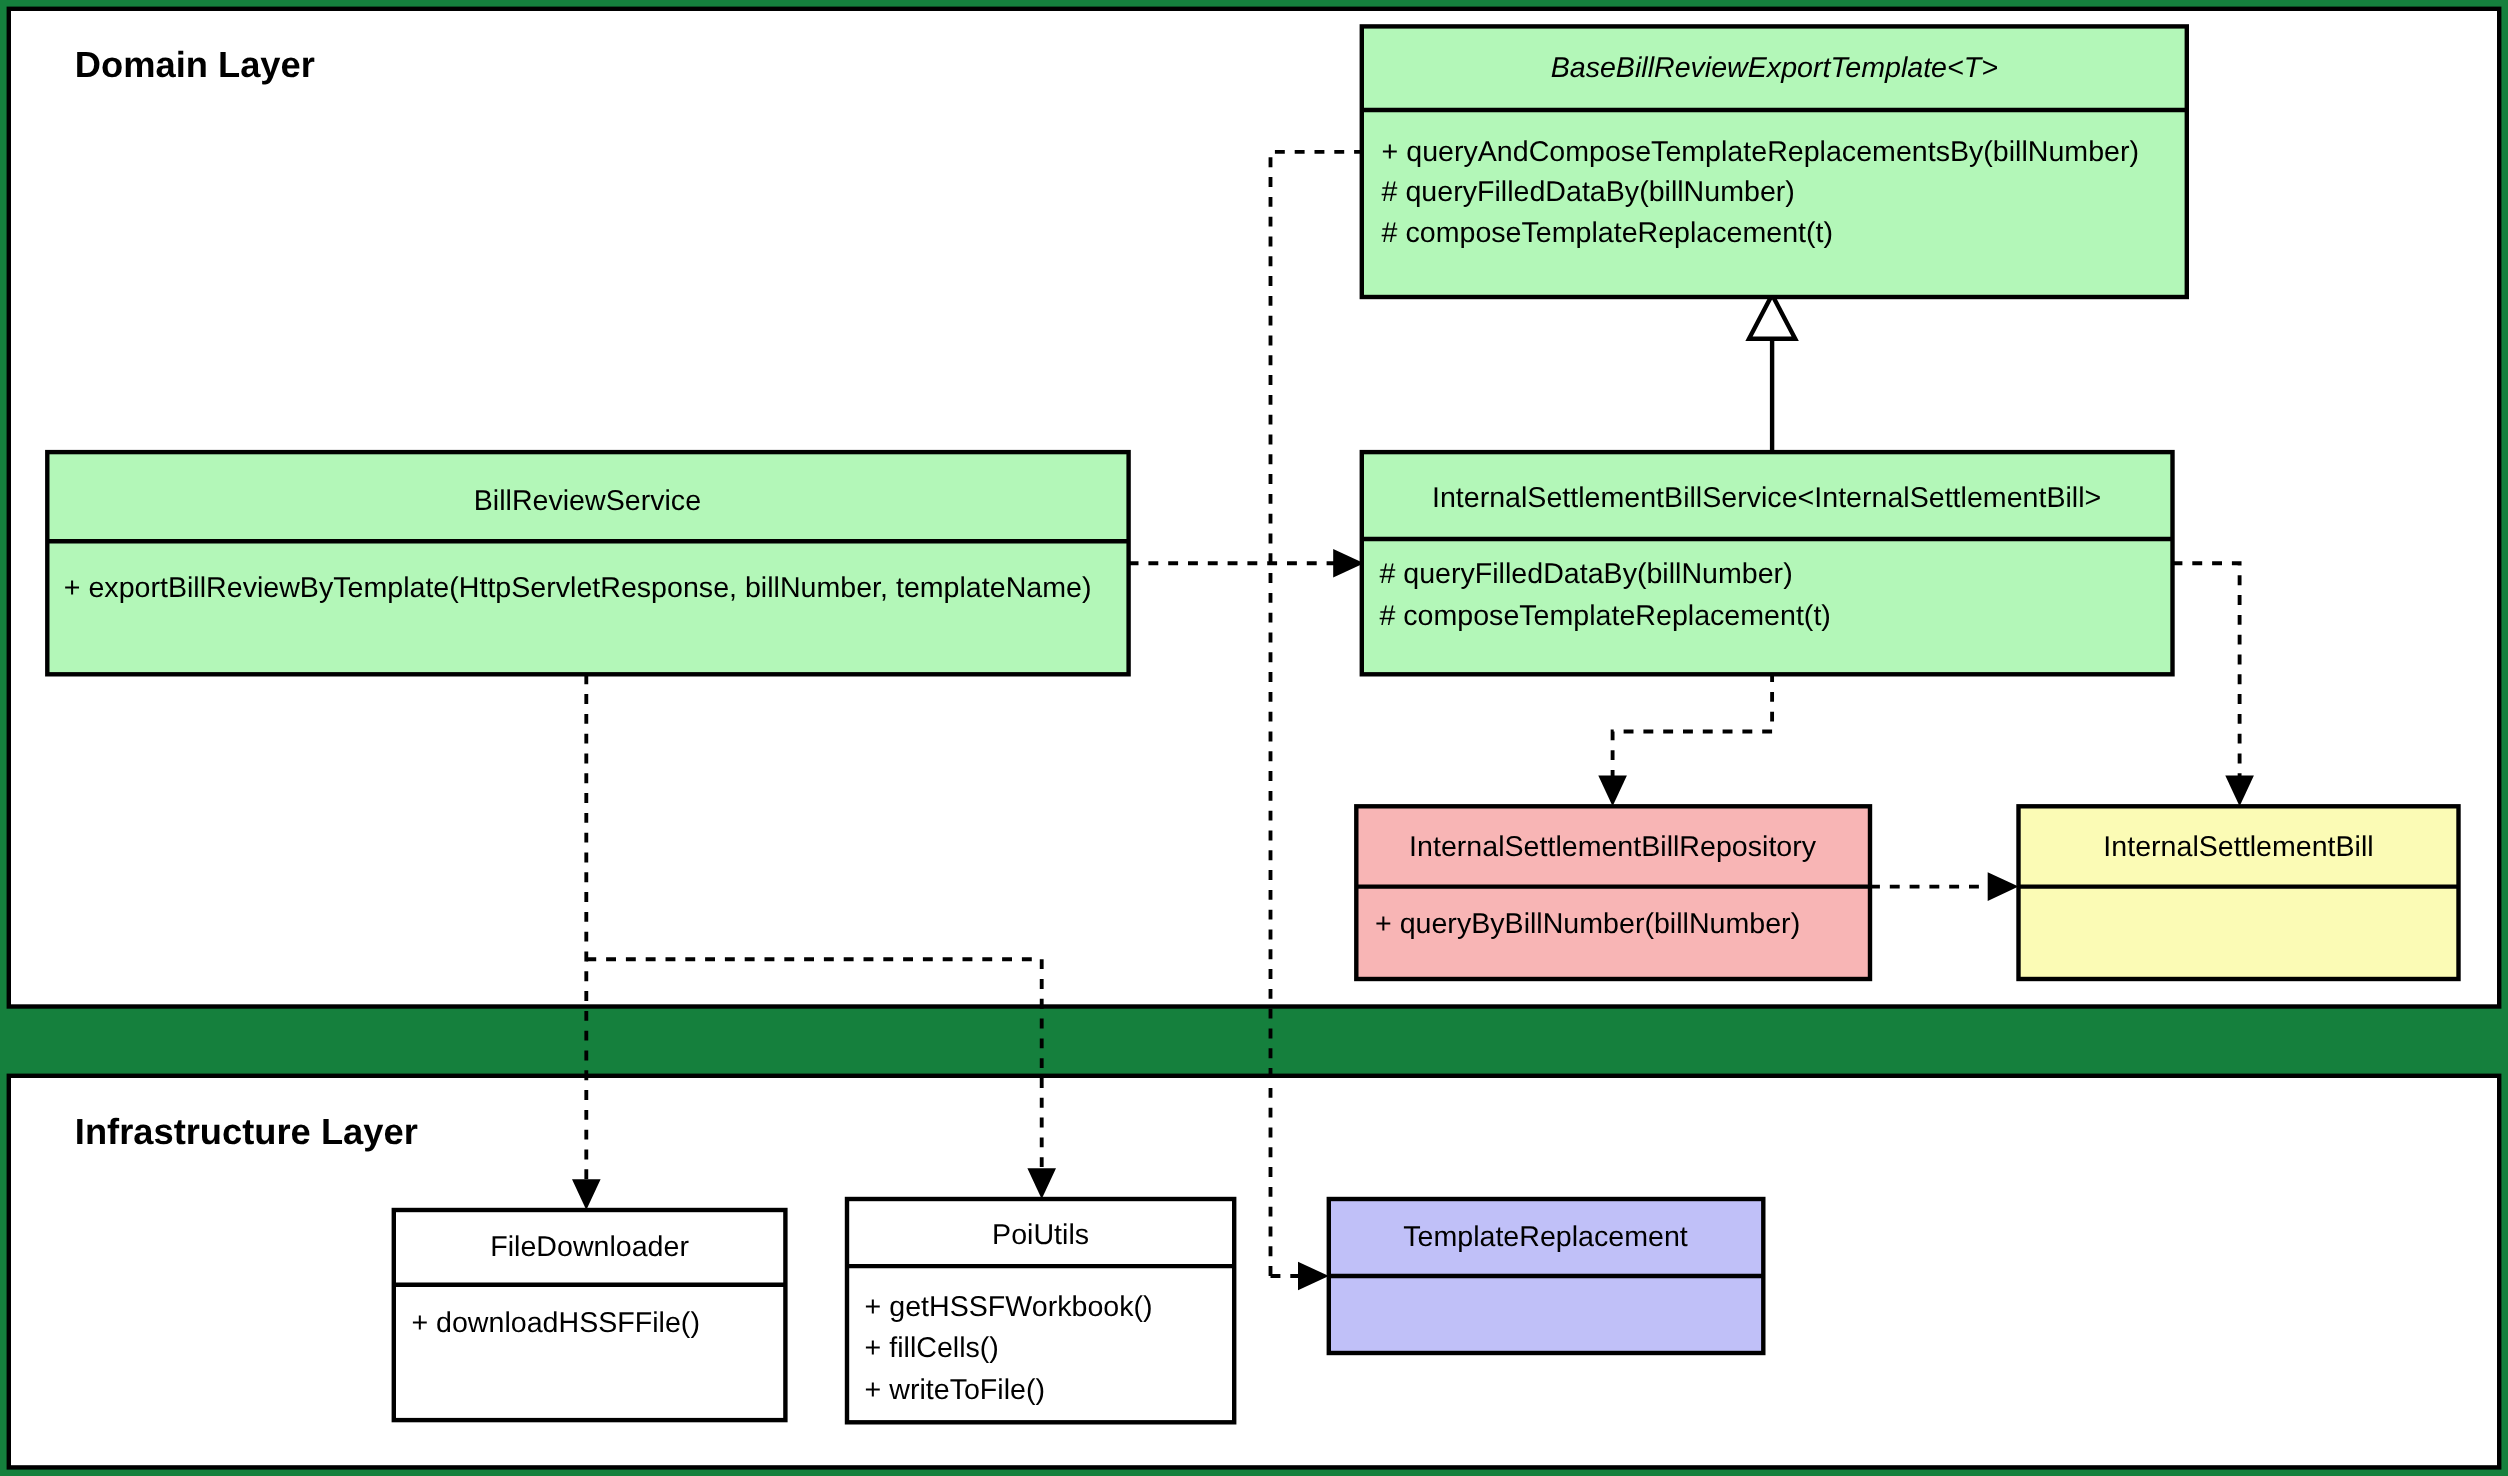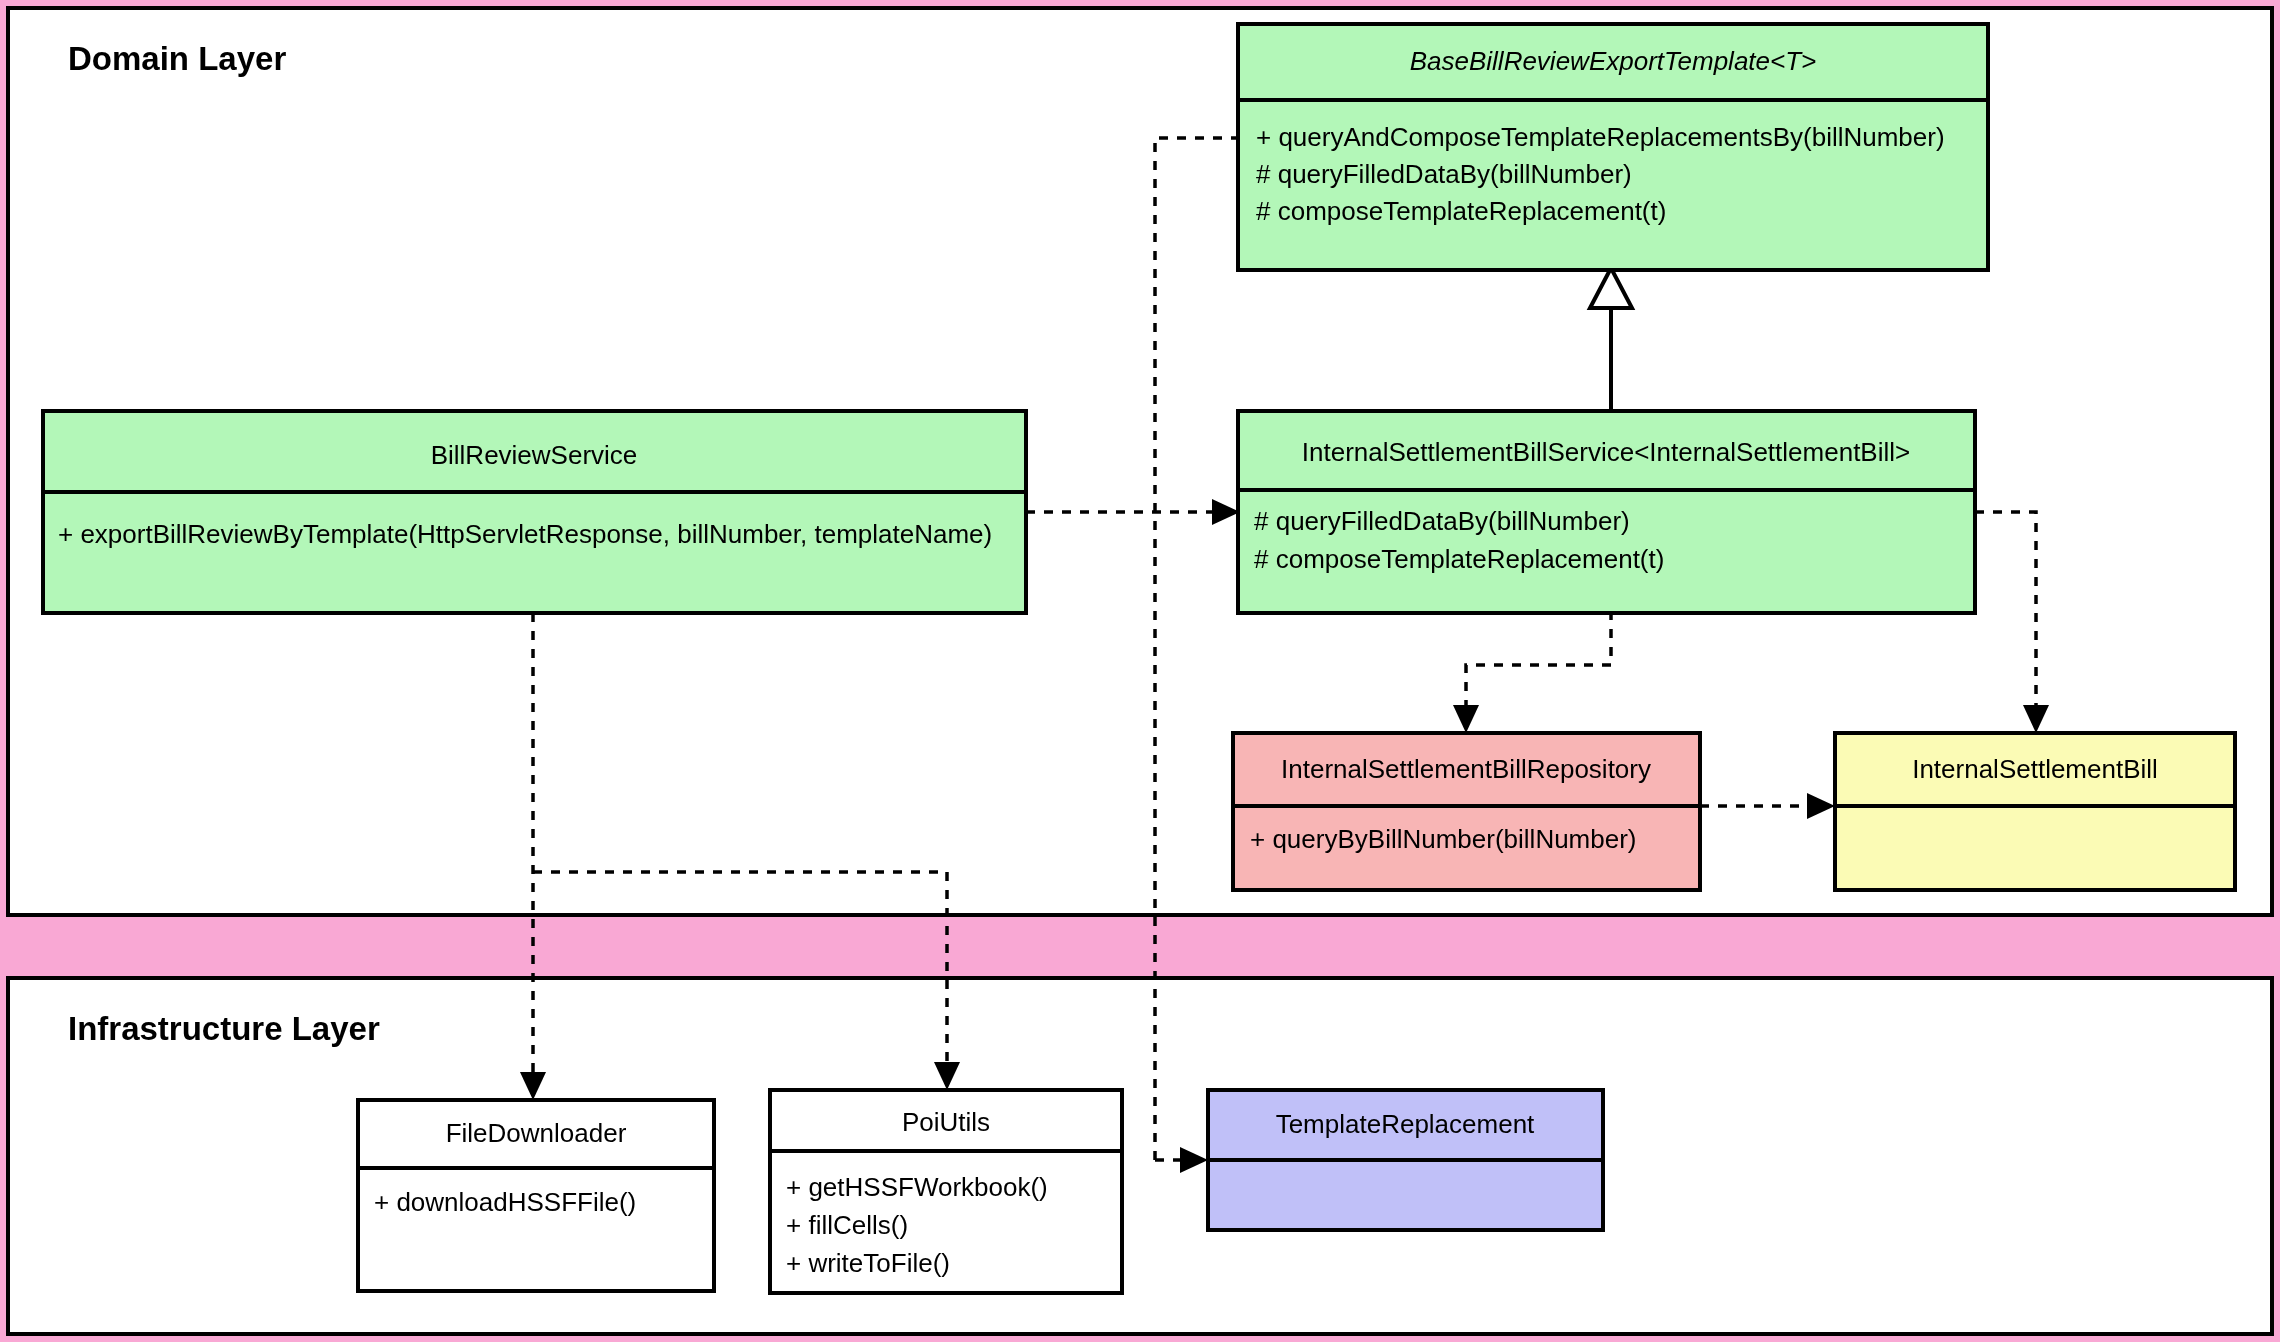--- a/index.html
+++ b/index.html
@@ -10,21 +10,21 @@
   body {
     width: 2280px;
     height: 1342px;
     font-family: "Liberation Sans", sans-serif;
     overflow: hidden;
   }
   #diagram-root {
     position: relative;
     width: 2280px;
     height: 1342px;
-    background: #f9a8d4;
+    background: #15803d;
   }
   svg.diagram {
     display: block;
     width: 2280px;
     height: 1342px;
   }
   .frame-rect {
     fill: #ffffff;
     stroke: #000000;
     stroke-width: 4;

